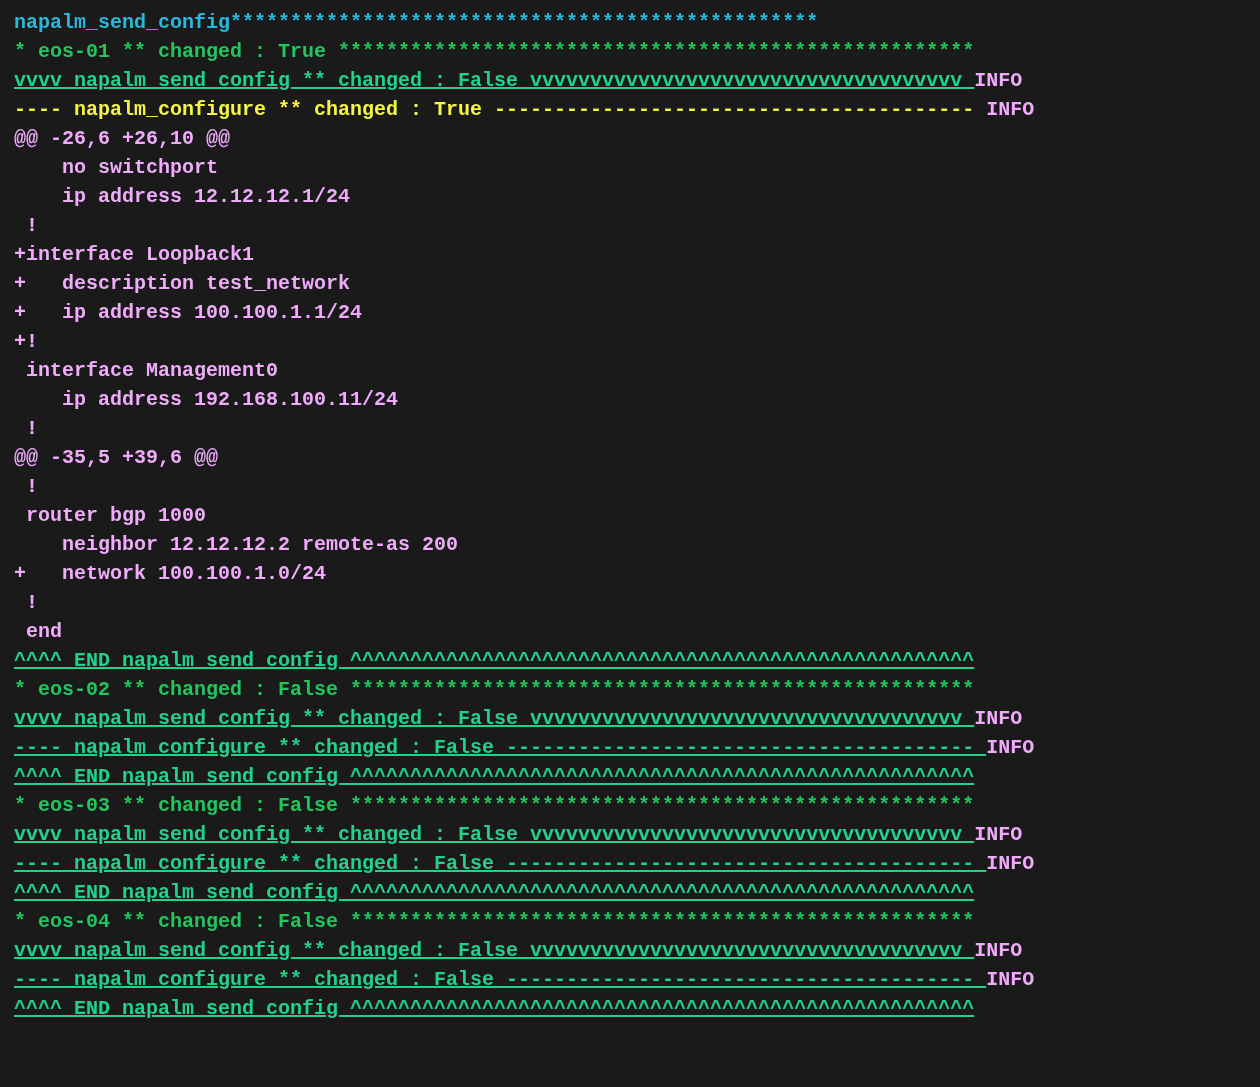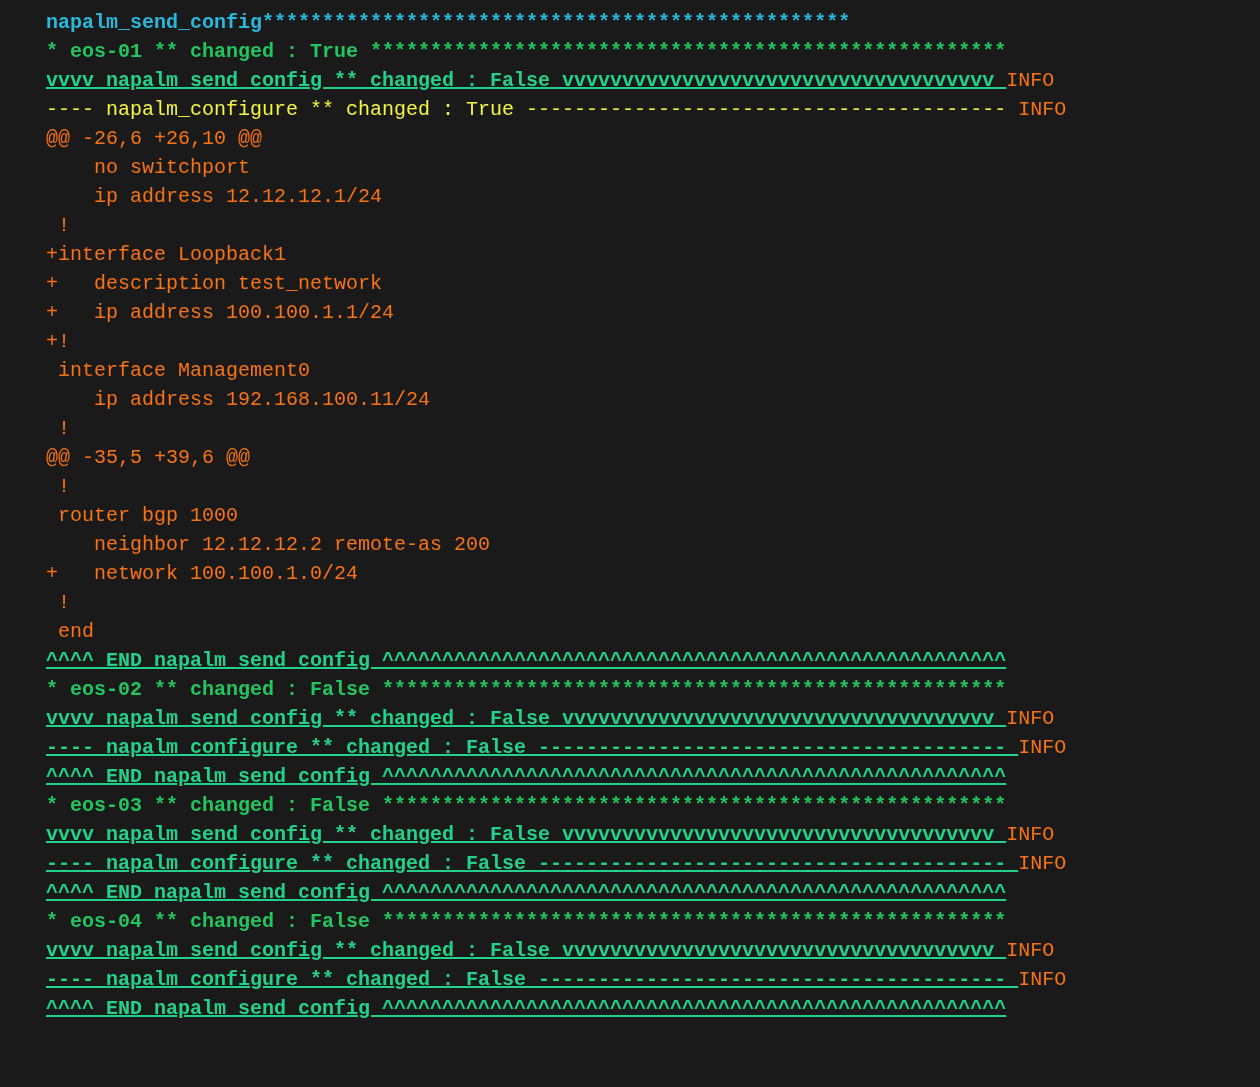--- a/index.html
+++ b/index.html
@@ -11,20 +11,20 @@
     font-size: 20px;
     line-height: 1.45;
   }
   .terminal {
     padding: 8px 14px 12px 14px;
     white-space: pre;
   }
   .cyan   { color: #29b8db; font-weight: bold; }
   .blue   { color: #22c55e; font-weight: bold; }
   .green  { color: #23d18b; font-weight: bold; text-decoration: underline; }
-  .yellow { color: #f5f543; font-weight: normal; }
-  .plain  { color: #f97316; font-weight: normal; }
-  .line   { display: block; margin-left: 32px; }
+  .yellow { color: #f5f543; font-weight: bold; }
+  .plain  { color: #f0abfc; font-weight: bold; }
+  .line   { display: block; }
 </style>
 </head>
 <body>
 
 <div class="terminal" id="terminal"><span class="line"><span class="cyan">napalm_send_config*************************************************</span></span><span class="line"><span class="blue">* eos-01 ** changed : True *****************************************************</span></span><span class="line"><span class="green">vvvv napalm_send_config ** changed : False vvvvvvvvvvvvvvvvvvvvvvvvvvvvvvvvvvvv </span><span class="plain">INFO</span></span><span class="line"><span class="yellow">---- napalm_configure ** changed : True ---------------------------------------- </span><span class="plain">INFO</span></span><span class="line"><span class="plain">@@ -26,6 +26,10 @@</span></span><span class="line"><span class="plain">    no switchport</span></span><span class="line"><span class="plain">    ip address 12.12.12.1/24</span></span><span class="line"><span class="plain"> !</span></span><span class="line"><span class="plain">+interface Loopback1</span></span><span class="line"><span class="plain">+   description test_network</span></span><span class="line"><span class="plain">+   ip address 100.100.1.1/24</span></span><span class="line"><span class="plain">+!</span></span><span class="line"><span class="plain"> interface Management0</span></span><span class="line"><span class="plain">    ip address 192.168.100.11/24</span></span><span class="line"><span class="plain"> !</span></span><span class="line"><span class="plain">@@ -35,5 +39,6 @@</span></span><span class="line"><span class="plain"> !</span></span><span class="line"><span class="plain"> router bgp 1000</span></span><span class="line"><span class="plain">    neighbor 12.12.12.2 remote-as 200</span></span><span class="line"><span class="plain">+   network 100.100.1.0/24</span></span><span class="line"><span class="plain"> !</span></span><span class="line"><span class="plain"> end</span></span><span class="line"><span class="green">^^^^ END napalm_send_config ^^^^^^^^^^^^^^^^^^^^^^^^^^^^^^^^^^^^^^^^^^^^^^^^^^^^</span></span><span class="line"><span class="blue">* eos-02 ** changed : False ****************************************************</span></span><span class="line"><span class="green">vvvv napalm_send_config ** changed : False vvvvvvvvvvvvvvvvvvvvvvvvvvvvvvvvvvvv </span><span class="plain">INFO</span></span><span class="line"><span class="green">---- napalm_configure ** changed : False --------------------------------------- </span><span class="plain">INFO</span></span><span class="line"><span class="green">^^^^ END napalm_send_config ^^^^^^^^^^^^^^^^^^^^^^^^^^^^^^^^^^^^^^^^^^^^^^^^^^^^</span></span><span class="line"><span class="blue">* eos-03 ** changed : False ****************************************************</span></span><span class="line"><span class="green">vvvv napalm_send_config ** changed : False vvvvvvvvvvvvvvvvvvvvvvvvvvvvvvvvvvvv </span><span class="plain">INFO</span></span><span class="line"><span class="green">---- napalm_configure ** changed : False --------------------------------------- </span><span class="plain">INFO</span></span><span class="line"><span class="green">^^^^ END napalm_send_config ^^^^^^^^^^^^^^^^^^^^^^^^^^^^^^^^^^^^^^^^^^^^^^^^^^^^</span></span><span class="line"><span class="blue">* eos-04 ** changed : False ****************************************************</span></span><span class="line"><span class="green">vvvv napalm_send_config ** changed : False vvvvvvvvvvvvvvvvvvvvvvvvvvvvvvvvvvvv </span><span class="plain">INFO</span></span><span class="line"><span class="green">---- napalm_configure ** changed : False --------------------------------------- </span><span class="plain">INFO</span></span><span class="line"><span class="green">^^^^ END napalm_send_config ^^^^^^^^^^^^^^^^^^^^^^^^^^^^^^^^^^^^^^^^^^^^^^^^^^^^</span></span></div>
 
 </body></html>

